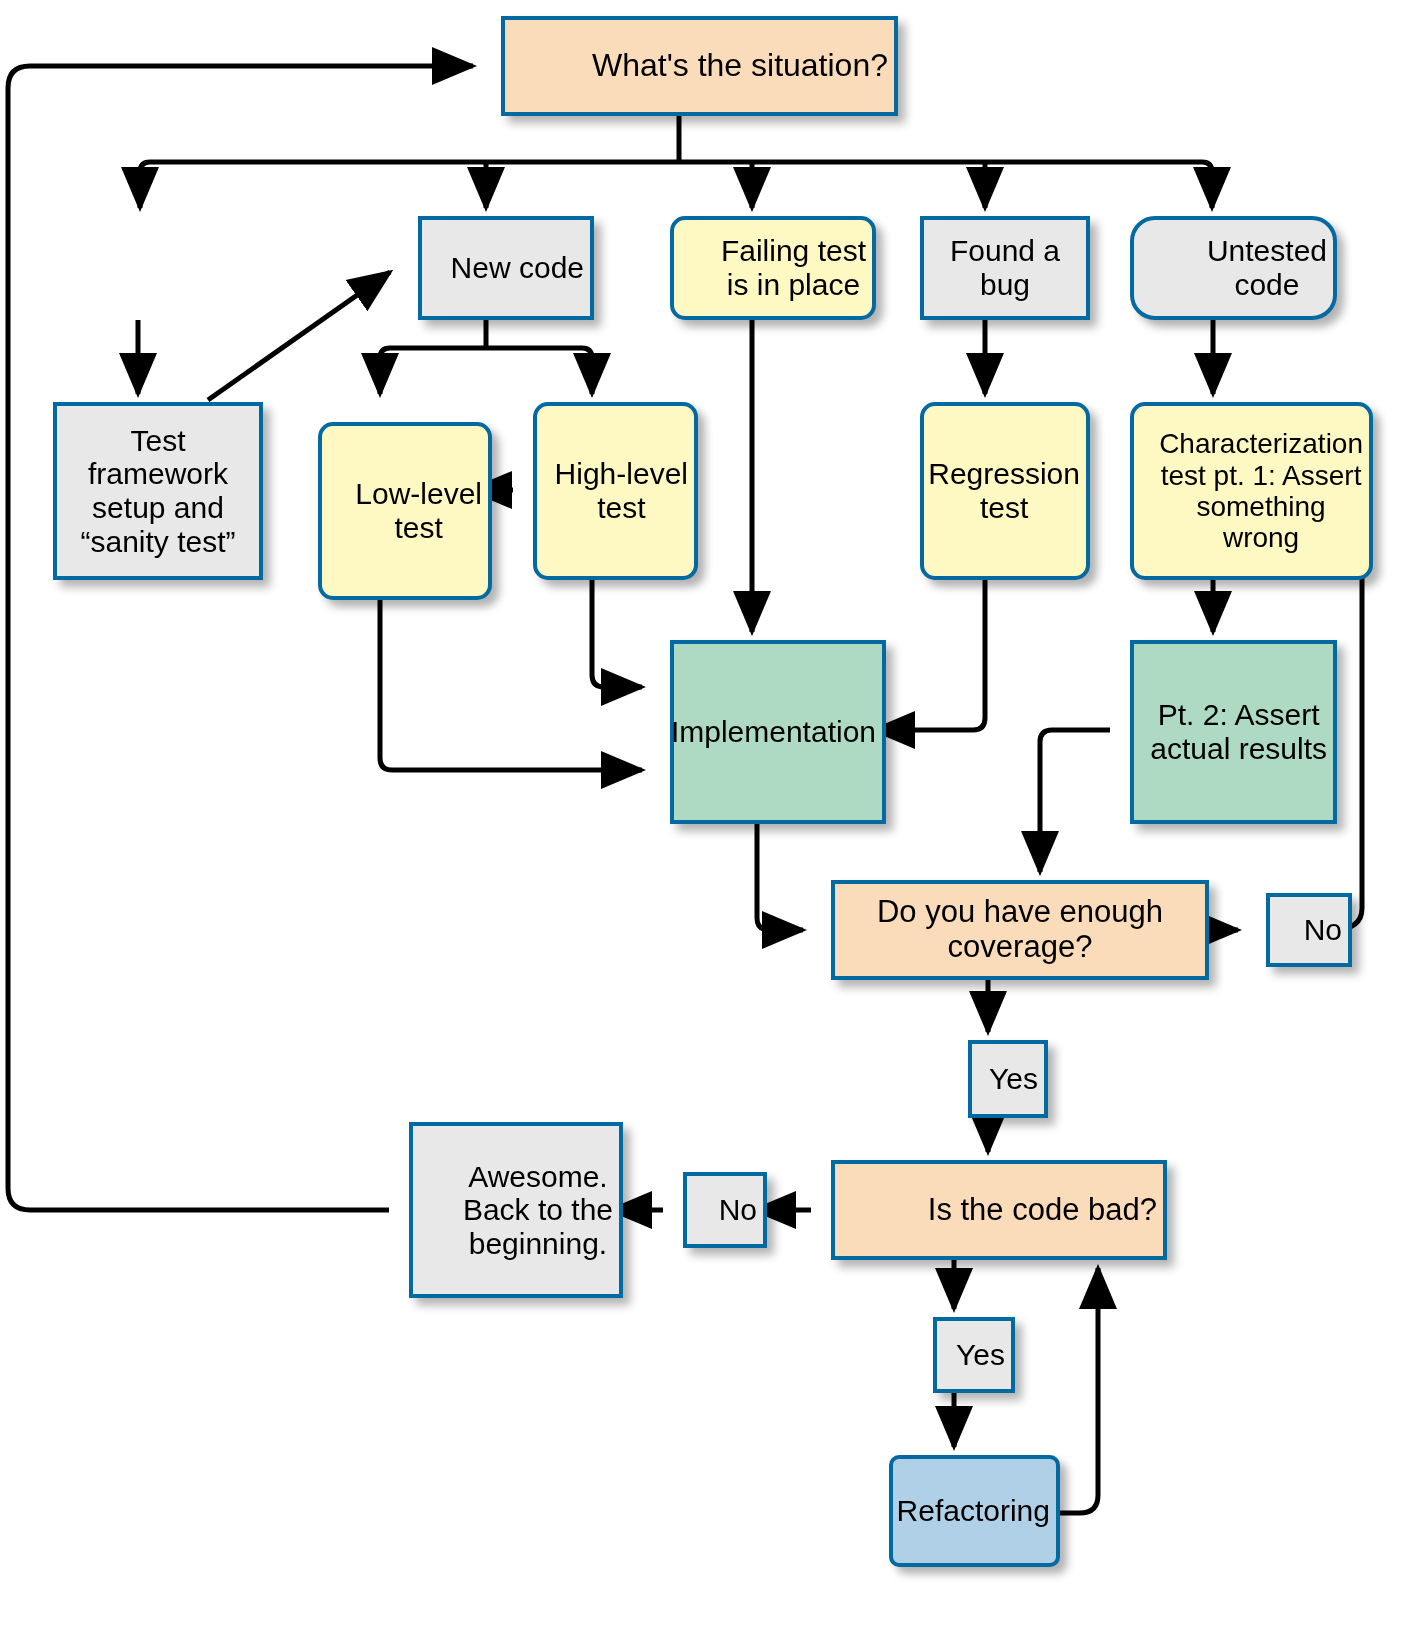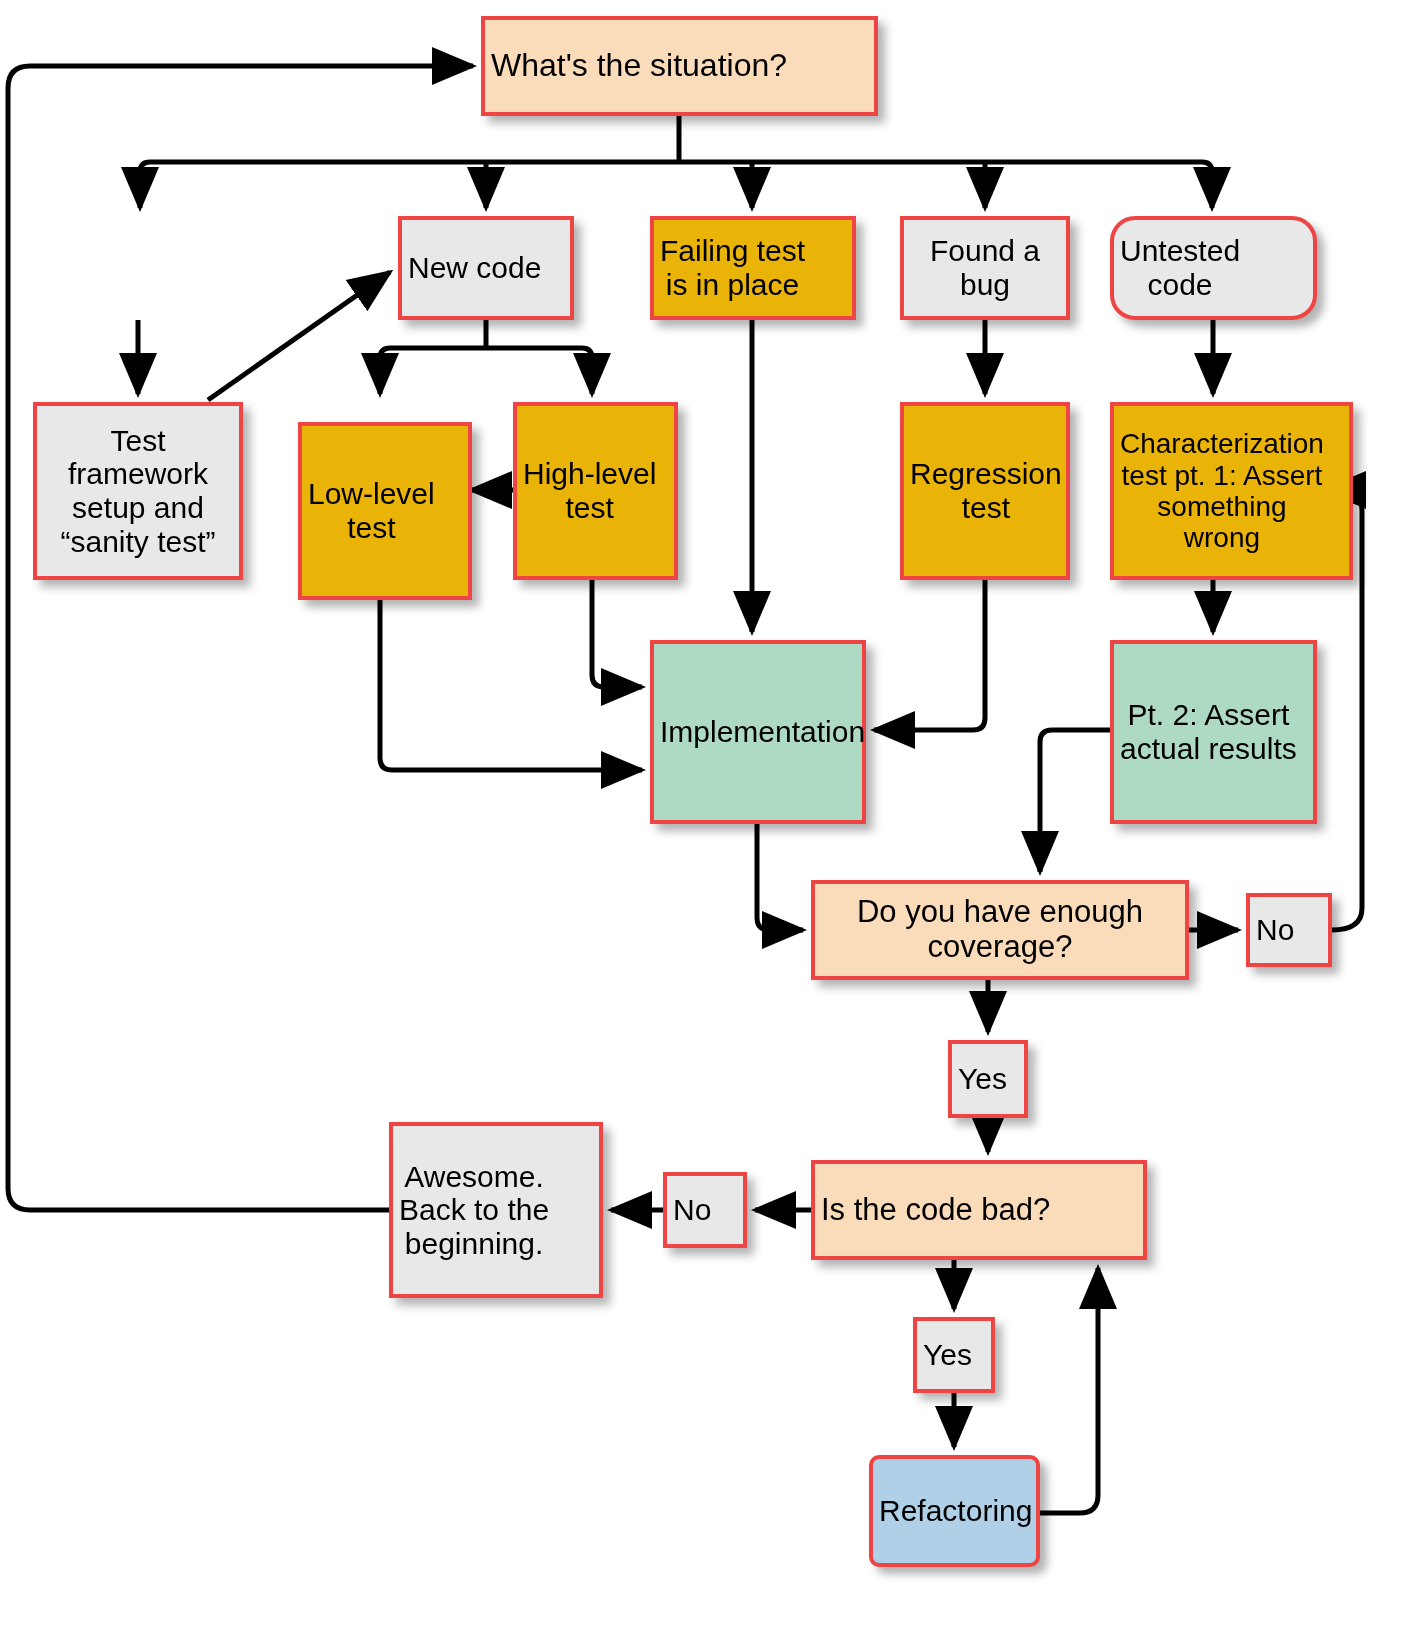--- a/index.html
+++ b/index.html
@@ -21,39 +21,40 @@
     position: absolute;
     left: 0;
     top: 0;
     width: 1427px;
     height: 1628px;
     pointer-events: none;
   }
   .node {
     position: absolute;
     box-sizing: border-box;
-    border: 4px solid #ef4444;
+    border: 4px solid #0369a1;
     display: flex;
     align-items: center;
-    justify-content: flex-start;
+    justify-content: flex-end;
     text-align: center;
     color: #000000;
     line-height: 1.12;
     font-family: "Liberation Sans", sans-serif;
     box-shadow: 7px 7px 9px rgba(0,0,0,0.30);
     z-index: 3;
+    margin-left: 20px;
   }
   .node .lbl {
     display: block;
     padding: 0 6px;
     white-space: pre-line;
   }
   .n-grey   { background: #E8E8E8; }
   .n-orange { background: #FBDCBA; }
-  .n-pink   { background: #eab308; }
+  .n-pink   { background: #fef9c3; border-radius: 15px; }
   .n-green  { background: #AED9C2; }
   .n-blue   { background: #AFD0E6; border-radius: 10px; }
 
   .fs-28 { font-size: 28px; }
   .fs-30 { font-size: 30px; }
   .fs-31 { font-size: 31px; }
   .fs-32 { font-size: 32px; }
 </style>
 </head>
 <body>

